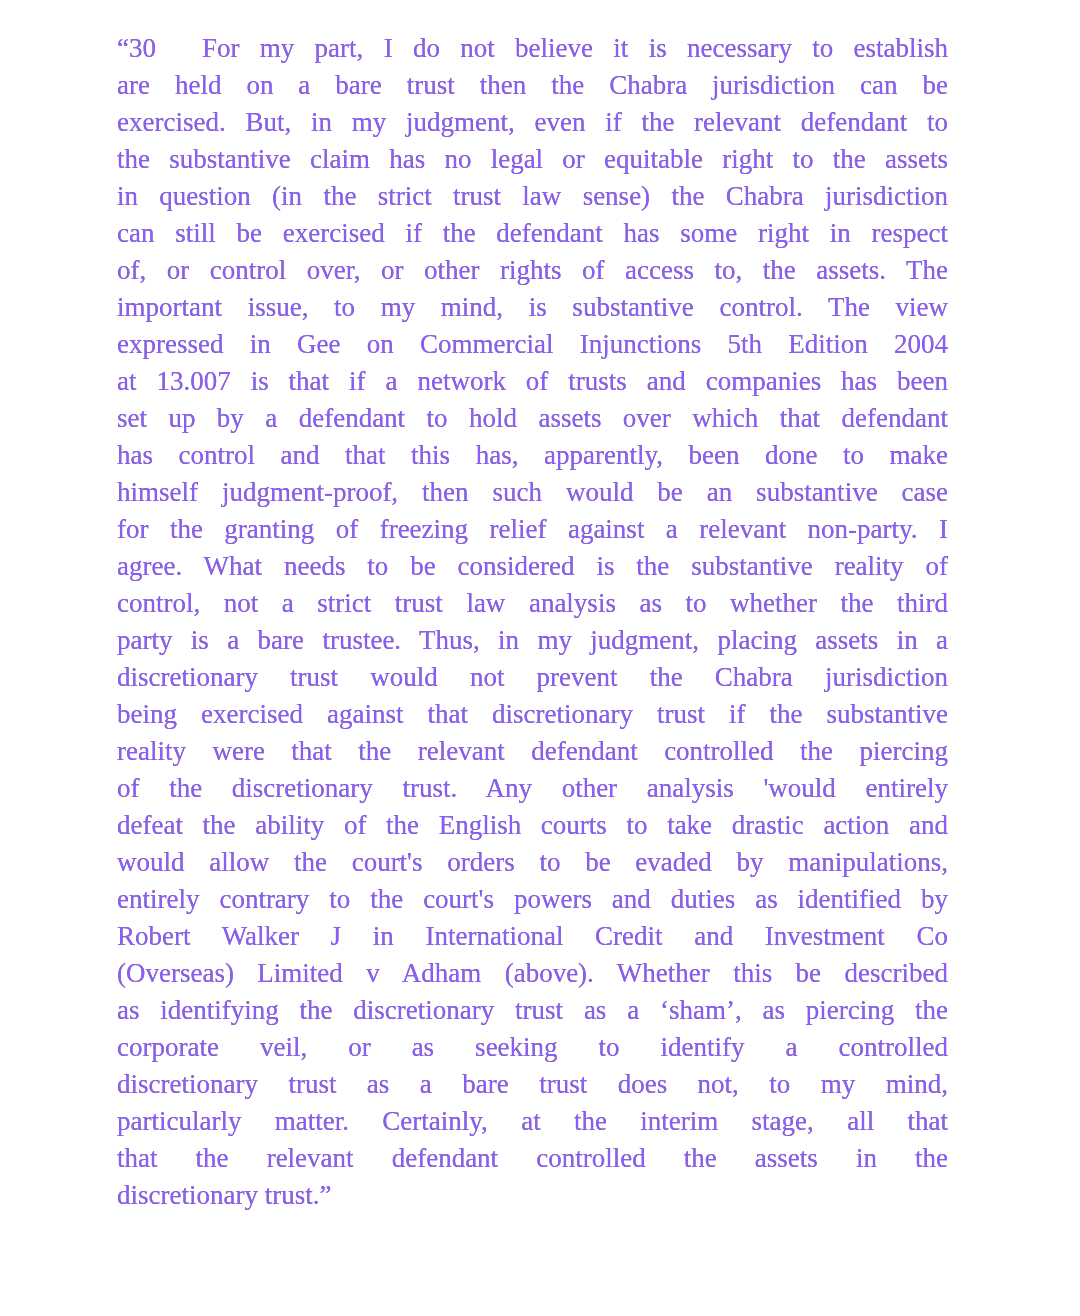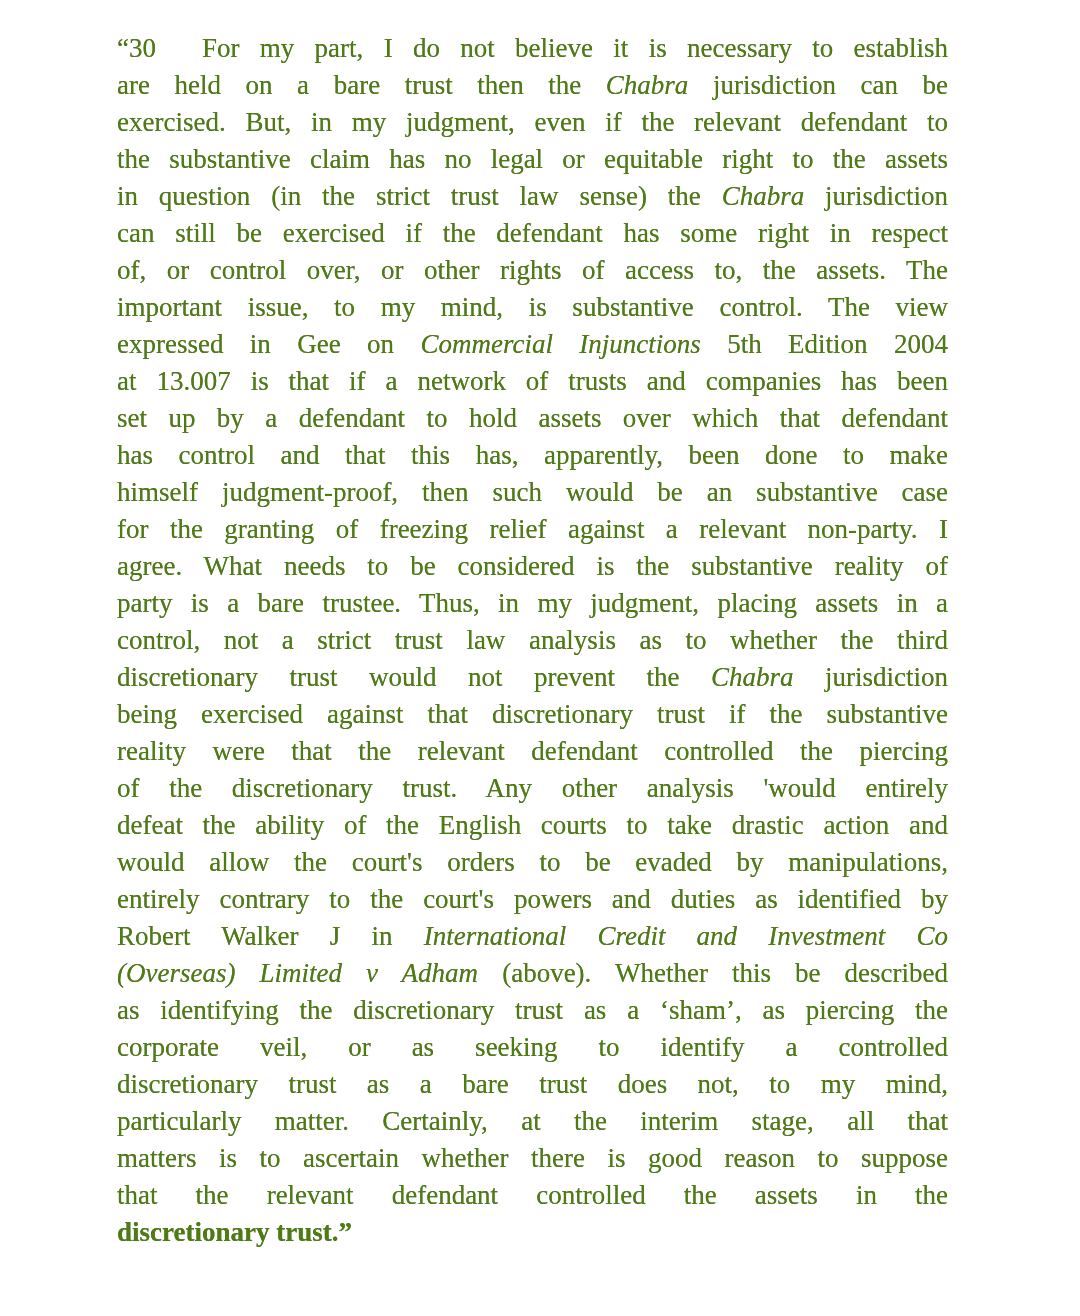--- a/index.html
+++ b/index.html
@@ -7,21 +7,21 @@
     padding: 0;
     background: #ffffff;
   }
   .page {
     position: relative;
     width: 1080px;
     height: 1316px;
     background: #ffffff;
     overflow: hidden;
     font-family: "Liberation Serif", "DejaVu Serif", serif;
-    color: #4d7c0f;
+    color: #8b5cf6;
   }
   .quote {
     position: absolute;
     left: 117px;
     top: 30px;
     width: 831px;
     font-size: 27px;
     line-height: 37px;
     text-rendering: optimizeLegibility;
   }
@@ -29,29 +29,27 @@
     height: 37px;
     overflow: hidden;
     text-align: justify;
     text-align-last: justify;
     text-justify: inter-word;
     white-space: normal;
     text-shadow: 0 0 0.5px rgba(20,20,20,0.55);
   }
   .line.last {
     text-align-last: left;
-    font-weight: bold;
   }
   .tab {
     display: inline-block;
     width: 46px;
     height: 1px;
   }
   .it {
-    font-style: italic;
   }
 </style>
 </head>
 <body>
 
 <div class="page">
   <div class="quote" id="quote-block">
       <div class="line"><span>“30</span><span class="tab"></span><span>For my part, I do not believe it is necessary to establish</span></div>
       <div class="line"><span>are held on a bare trust then the </span><span class="it">Chabra</span><span> jurisdiction can be</span></div>
       <div class="line"><span>exercised. But, in my judgment, even if the relevant defendant to</span></div>
@@ -60,32 +58,31 @@
       <div class="line"><span>can still be exercised if the defendant has some right in respect</span></div>
       <div class="line"><span>of, or control over, or other rights of access to, the assets. The</span></div>
       <div class="line"><span>important issue, to my mind, is substantive control. The view</span></div>
       <div class="line"><span>expressed in Gee on </span><span class="it">Commercial Injunctions</span><span> 5th Edition 2004</span></div>
       <div class="line"><span>at 13.007 is that if a network of trusts and companies has been</span></div>
       <div class="line"><span>set up by a defendant to hold assets over which that defendant</span></div>
       <div class="line"><span>has control and that this has, apparently, been done to make</span></div>
       <div class="line"><span>himself judgment-proof, then such would be an substantive case</span></div>
       <div class="line"><span>for the granting of freezing relief against a relevant non-party. I</span></div>
       <div class="line"><span>agree. What needs to be considered is the substantive reality of</span></div>
+      <div class="line"><span>control, not a strict trust law analysis as to whether the third</span></div>
       <div class="line"><span>party is a bare trustee. Thus, in my judgment, placing assets in a</span></div>
-      <div class="line"><span>control, not a strict trust law analysis as to whether the third</span></div>
       <div class="line"><span>discretionary trust would not prevent the </span><span class="it">Chabra</span><span> jurisdiction</span></div>
       <div class="line"><span>being exercised against that discretionary trust if the substantive</span></div>
       <div class="line"><span>reality were that the relevant defendant controlled the piercing</span></div>
       <div class="line"><span>of the discretionary trust. Any other analysis 'would entirely</span></div>
       <div class="line"><span>defeat the ability of the English courts to take drastic action and</span></div>
       <div class="line"><span>would allow the court's orders to be evaded by manipulations,</span></div>
       <div class="line"><span>entirely contrary to the court's powers and duties as identified by</span></div>
       <div class="line"><span>Robert Walker J in </span><span class="it">International Credit and Investment Co</span></div>
       <div class="line"><span class="it">(Overseas) Limited v Adham</span><span> (above). Whether this be described</span></div>
       <div class="line"><span>as identifying the discretionary trust as a ‘sham’, as piercing the</span></div>
       <div class="line"><span>corporate veil, or as seeking to identify a controlled</span></div>
       <div class="line"><span>discretionary trust as a bare trust does not, to my mind,</span></div>
       <div class="line"><span>particularly matter. Certainly, at the interim stage, all that</span></div>
-      <div class="line"><span>matters is to ascertain whether there is good reason to suppose</span></div>
       <div class="line"><span>that the relevant defendant controlled the assets in the</span></div>
       <div class="line last"><span>discretionary trust.”</span></div>
     </div>
 </div>
 
 </body></html>

